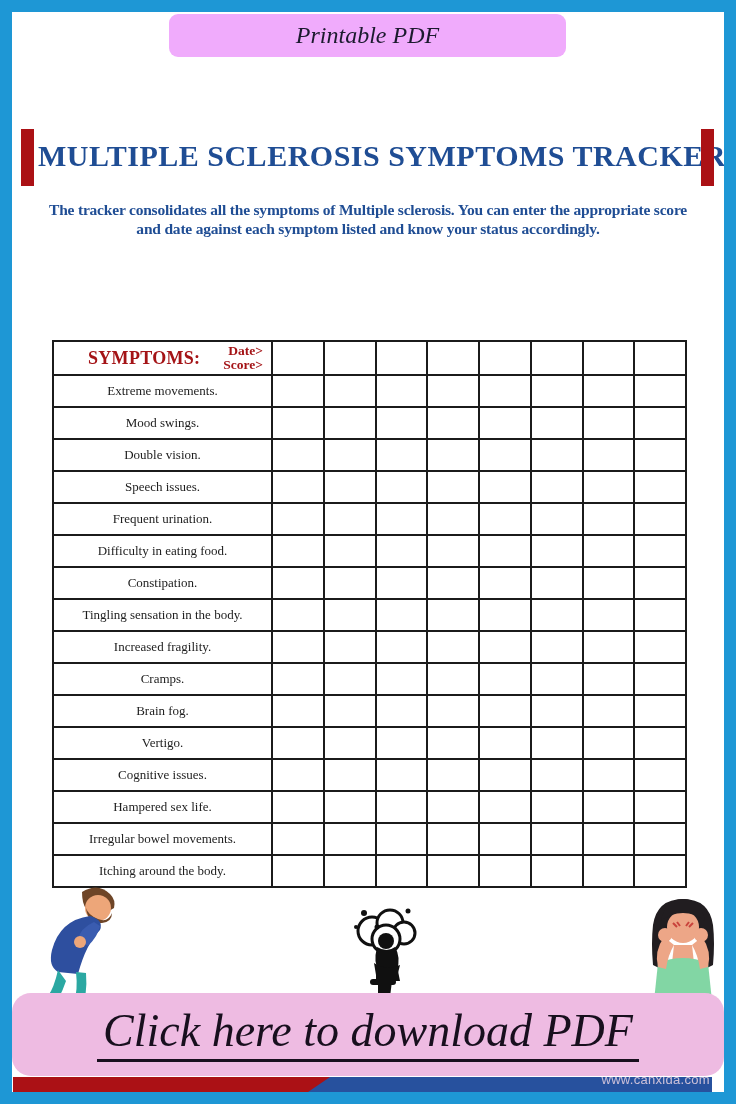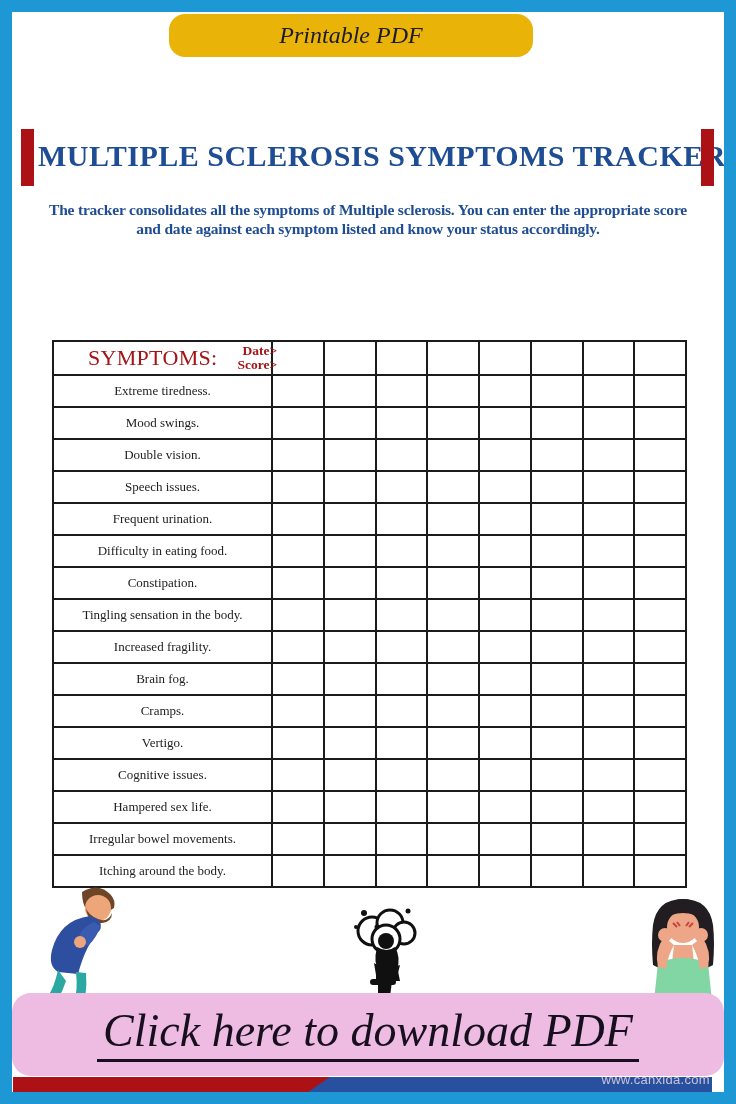--- a/index.html
+++ b/index.html
@@ -7,22 +7,22 @@
     position:relative;
     width:736px;height:1104px;
     background:#ffffff;
     border:12px solid #1e97d5;
     box-sizing:border-box;
     overflow:hidden;
     font-family:"Liberation Serif", serif;
   }
   .pdf-badge{
     position:absolute;left:157px;top:2px;
-    width:364px;height:43px;
-    background:#eab308;border-radius:16px;
+    width:397px;height:43px;
+    background:#f0abfc;border-radius:9px;
     display:flex;align-items:center;justify-content:center;
     font-style:italic;font-size:24px;color:#1b1a2e;
   }
   .title-band{position:absolute;left:0;top:117px;width:712px;}
   .red-bar{position:absolute;width:13px;height:57px;background:#ab1115;top:0;}
   .red-bar.left{left:9px;}
   .red-bar.right{right:10px;}
   .main-title{
     position:absolute;left:26px;right:26px;top:10px;
     text-align:center;font-weight:bold;font-size:30px;
@@ -38,21 +38,21 @@
     border-collapse:collapse;table-layout:fixed;width:635px;
   }
   .tracker-table td{
     border:2px solid #1b1b1b;height:30px;
     text-align:center;vertical-align:middle;
     font-size:13px;color:#1c1c1c;padding:0;
   }
   .tracker-table tr.header-row td{height:32px;}
   .head-cell{display:flex;align-items:center;justify-content:space-between;
     padding:0 8px 0 34px;}
-  .symptoms-label{font-weight:normal;font-size:22px;color:#a41316;letter-spacing:0.3px;}
+  .symptoms-label{font-weight:bold;font-size:18px;color:#a41316;letter-spacing:0.3px;}
   .date-score{display:flex;flex-direction:column;align-items:flex-end;line-height:14px;margin-left:20px;}
   .date-score span{font-weight:bold;font-size:13.5px;color:#a41316;}
   .illus{position:absolute;pointer-events:none;}
   .illus-man{left:2px;top:866px;width:120px;height:140px;z-index:5;}
   .illus-toilet{left:318px;top:893px;width:110px;height:102px;z-index:5;}
   .illus-woman{left:626px;top:881px;width:90px;height:108px;z-index:5;}
   .download-banner{
     position:absolute;left:0;right:0;top:981px;height:83px;
     background:#eebbe2;display:flex;align-items:center;justify-content:center;
     z-index:6;cursor:pointer;border-radius:19px;
@@ -107,21 +107,21 @@
         <td></td>
         <td></td>
         <td></td>
         <td></td>
         <td></td>
         <td></td>
         <td></td>
         <td></td>
       </tr>
     <tr>
-          <td>Extreme tiredness.</td>
+          <td>Extreme movements.</td>
           <td></td>
           <td></td>
           <td></td>
           <td></td>
           <td></td>
           <td></td>
           <td></td>
           <td></td>
         </tr>
         <tr>
@@ -206,32 +206,32 @@
           <td></td>
           <td></td>
           <td></td>
           <td></td>
           <td></td>
           <td></td>
           <td></td>
           <td></td>
         </tr>
         <tr>
+          <td>Cramps.</td>
+          <td></td>
+          <td></td>
+          <td></td>
+          <td></td>
+          <td></td>
+          <td></td>
+          <td></td>
+          <td></td>
+        </tr>
+        <tr>
           <td>Brain fog.</td>
-          <td></td>
-          <td></td>
-          <td></td>
-          <td></td>
-          <td></td>
-          <td></td>
-          <td></td>
-          <td></td>
-        </tr>
-        <tr>
-          <td>Cramps.</td>
           <td></td>
           <td></td>
           <td></td>
           <td></td>
           <td></td>
           <td></td>
           <td></td>
           <td></td>
         </tr>
         <tr>

